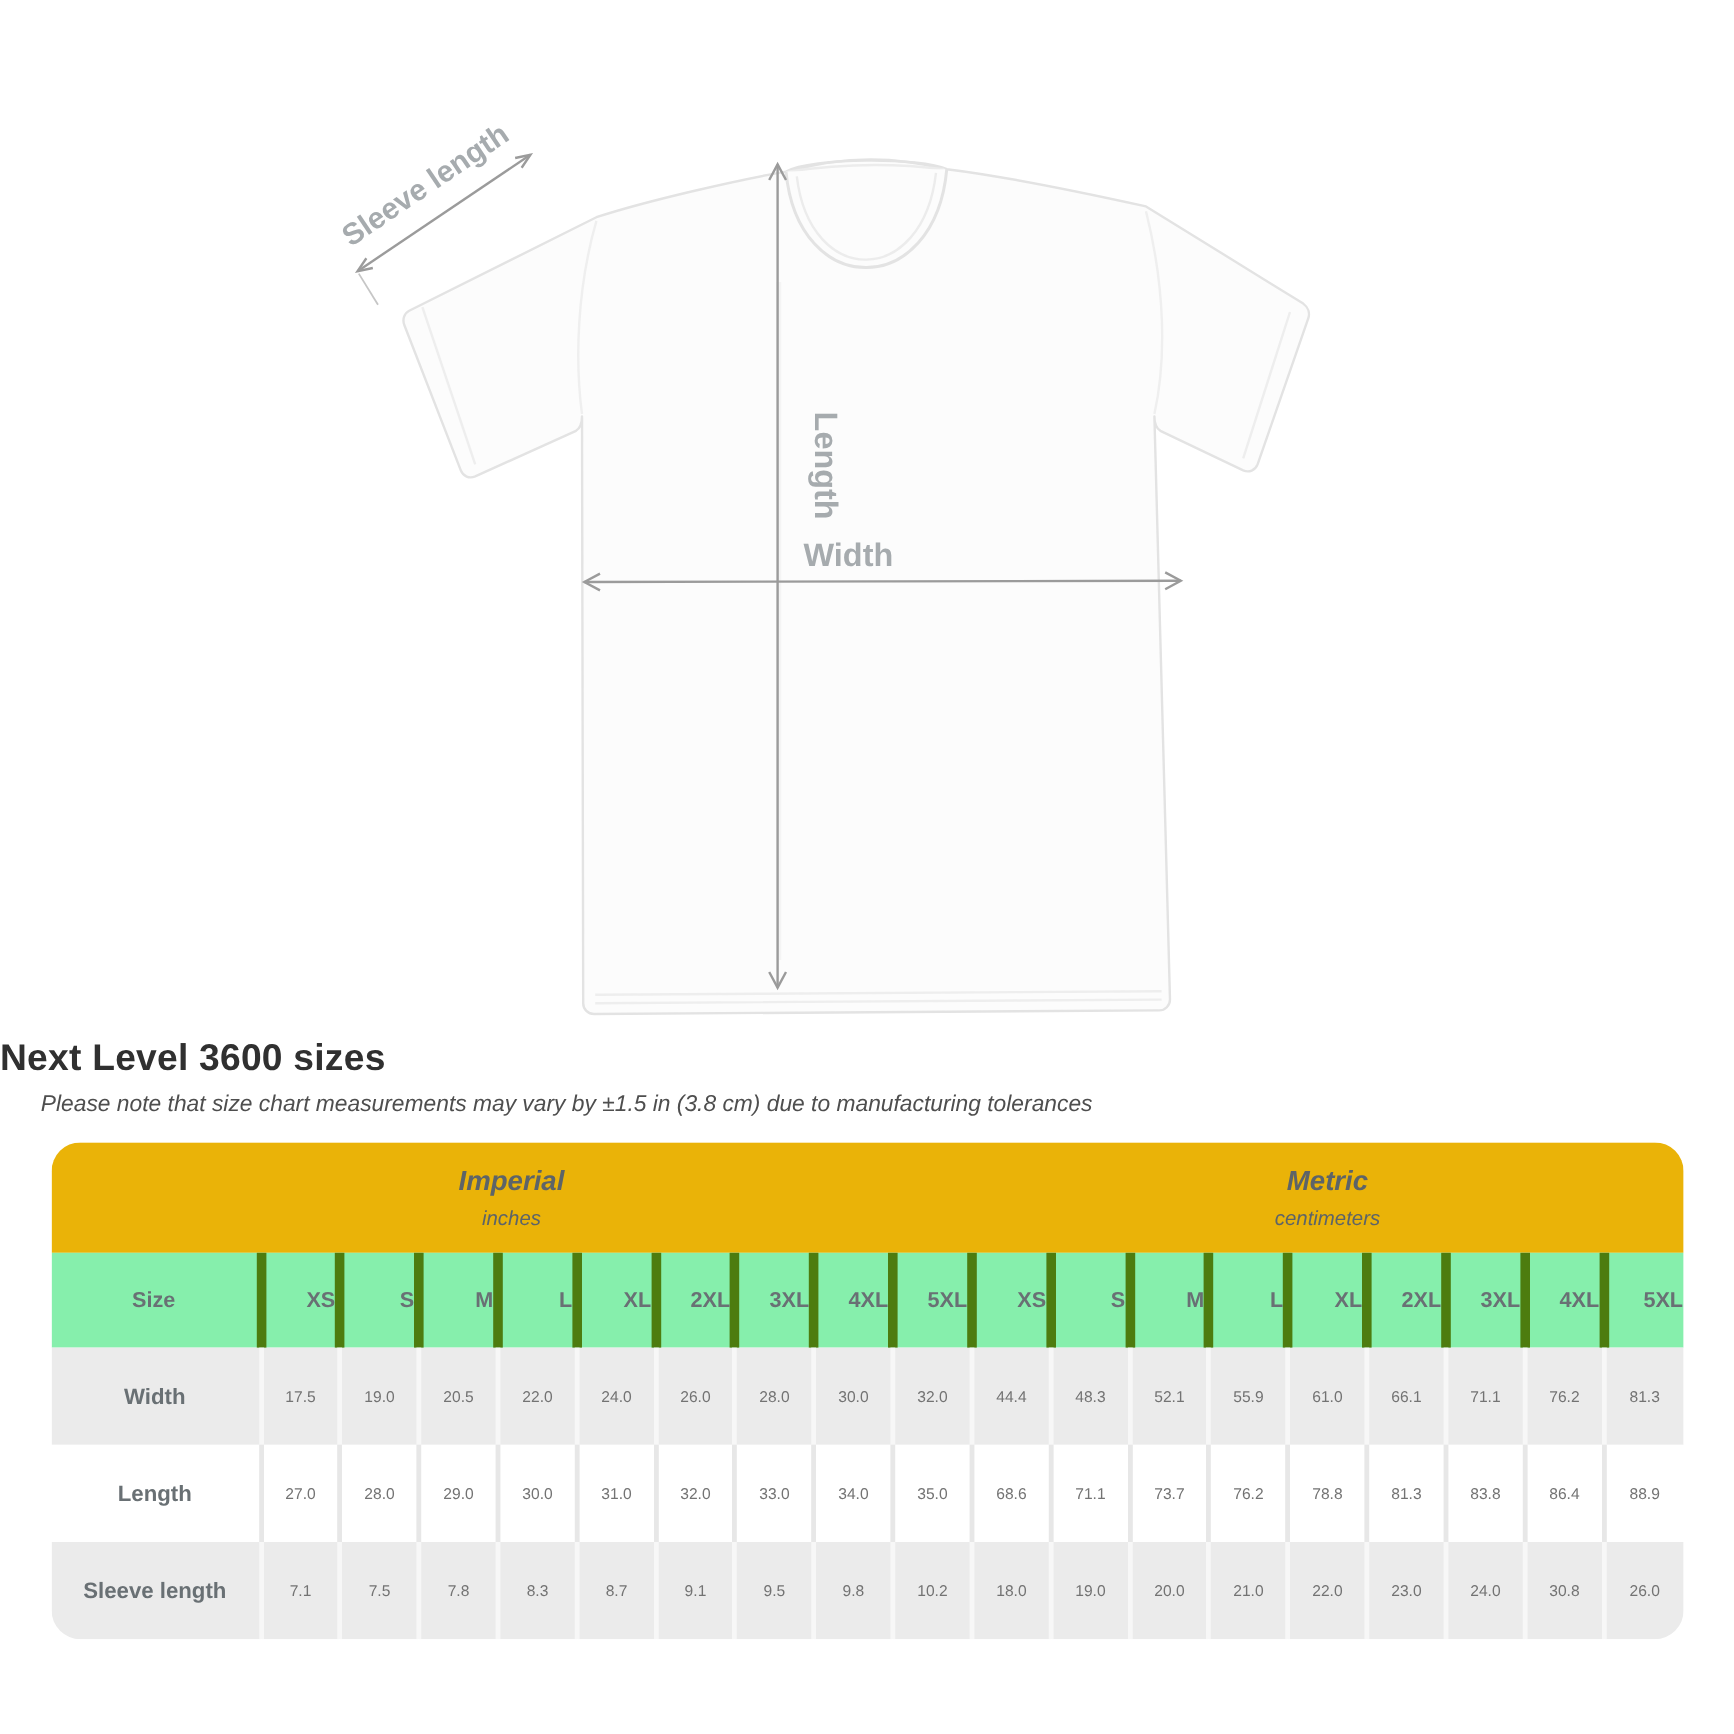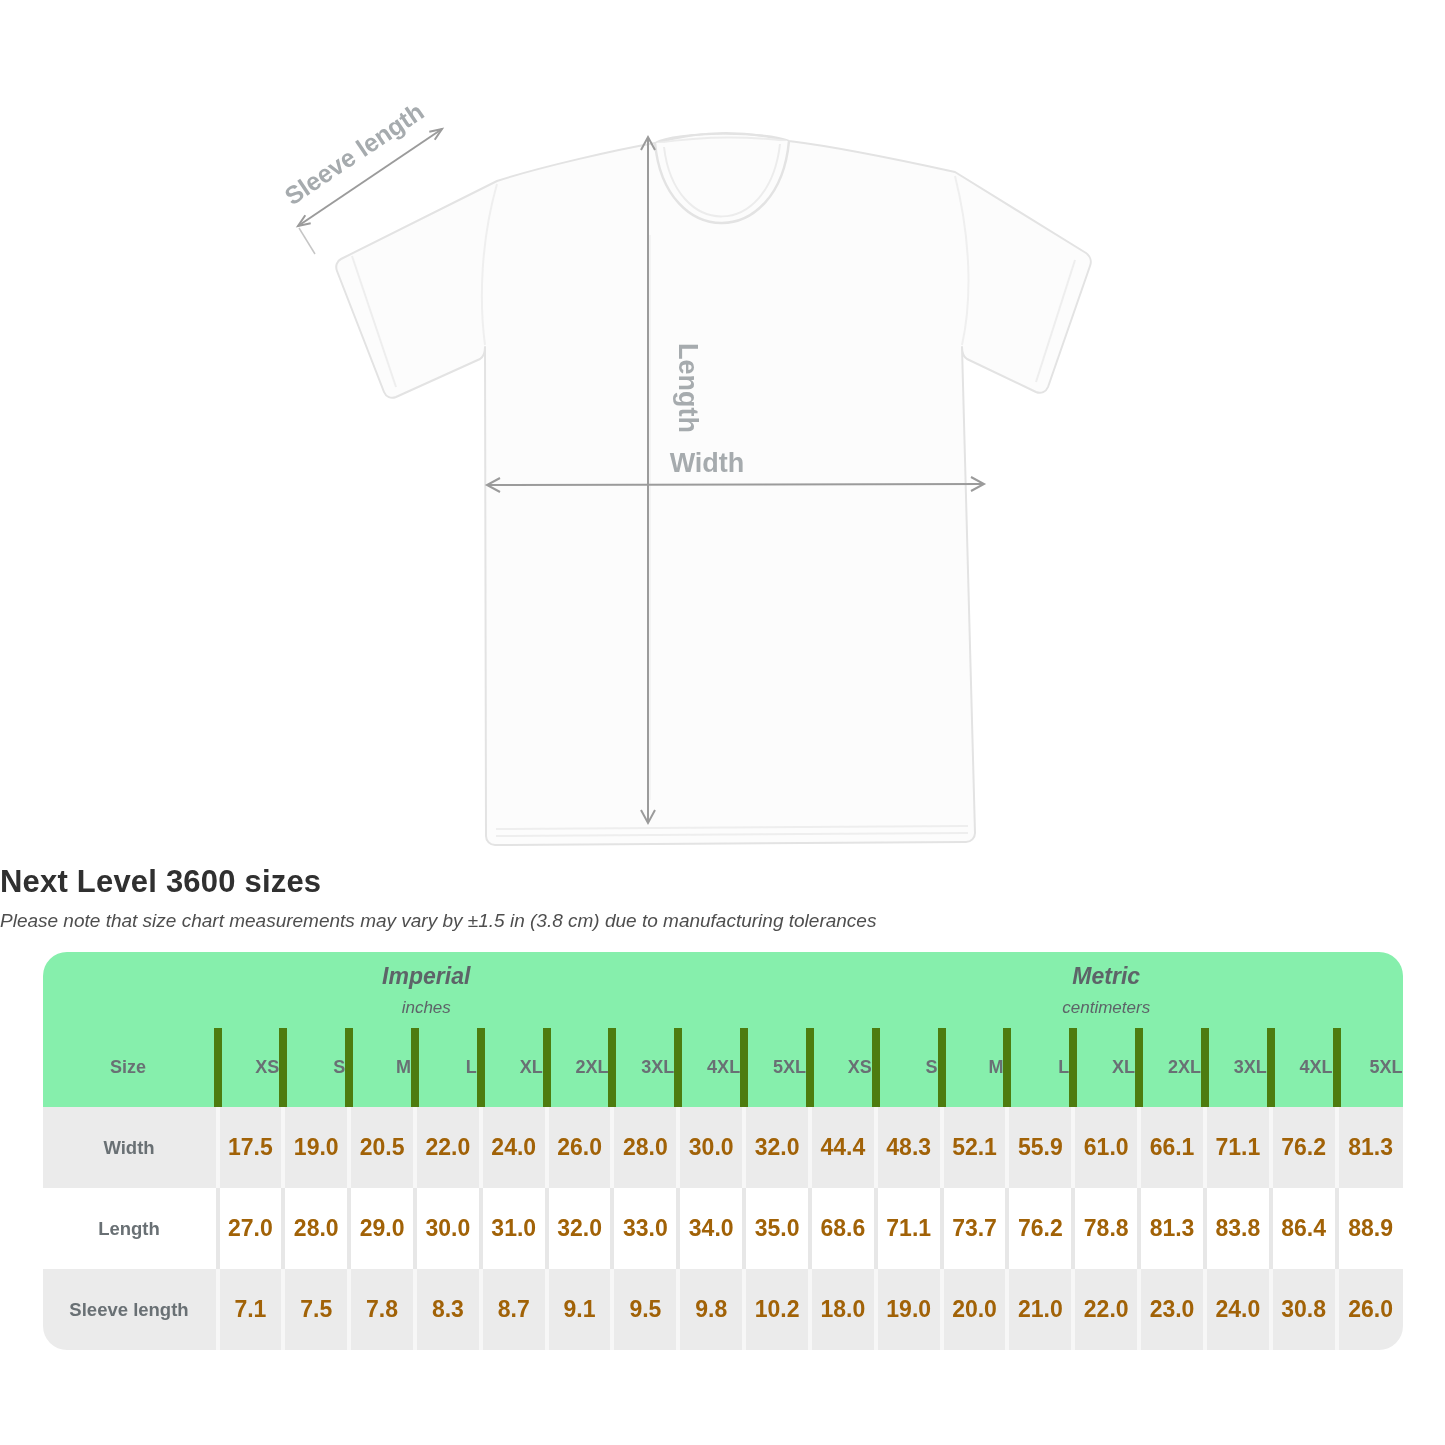--- a/index.html
+++ b/index.html
@@ -12,46 +12,46 @@
   .diagram svg { position:absolute; left:0; top:0; }
 
   .heading { text-align:left; }
   .page-title {
     margin:6px 0 0 0;
     font-size:31px; font-weight:bold; color:#303030;
     letter-spacing:0.2px;
   }
   .page-subtitle {
     margin:10px 0 0 0;
-    font-size:19px; font-style:italic; color:#4e4e4e;
+    font-size:19px; font-style:italic; color:#4e4e4e;padding-left:34px;
   }
 
   .table-wrap {
     width:1360px; margin:20px auto 0 auto;
     border-radius:24px; overflow:hidden;
   }
   table.size-grid {
     width:1360px; table-layout:fixed; border-collapse:collapse;
   }
   table.size-grid col.c-label { width:175px; }
   table.size-grid td, table.size-grid th {
     text-align:center; vertical-align:middle; padding:0;
   }
 
-  tr.band-row td { background:#86efac; height:76px; }
+  tr.band-row td { background:#eab308; height:92px; }
   .band-name { font-size:23px; font-weight:bold; font-style:italic; color:#5d6468; }
   .band-unit { font-size:17px; font-style:italic; color:#5d6468; margin-top:8px; }
 
   tr.hdr-row th { background:#86efac; height:79px; }
   tr.row-gray th, tr.row-gray td { background:#ebebeb; height:81px; }
   tr.row-white th, tr.row-white td { background:#ffffff; height:81px; }
 
   .size-lbl { font-size:18px; font-weight:bold; color:#697074; }
   .row-lbl  { font-size:18.5px; font-weight:bold; color:#697074; }
-  .val      { font-size:23px; font-weight:bold; color:#a16207; }
+  .val      { font-size:13px; font-weight:normal; color:#737373; }
 
   
   tr.hdr-row th + th { border-left:8px solid #4d7c0f;text-align:right; }
   tr.row-white th + td, tr.row-white td + td { border-left:4px solid #e7e7e7;text-align:center; }
   tr.row-gray  th + td, tr.row-gray  td + td { border-left:4px solid #f7f7f7; }
 </style>
 </head>
 <body>
 
 <div class="diagram">

